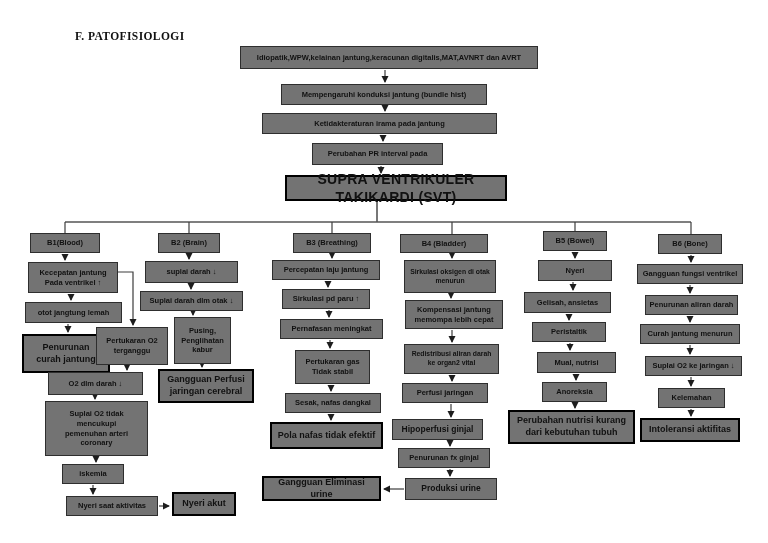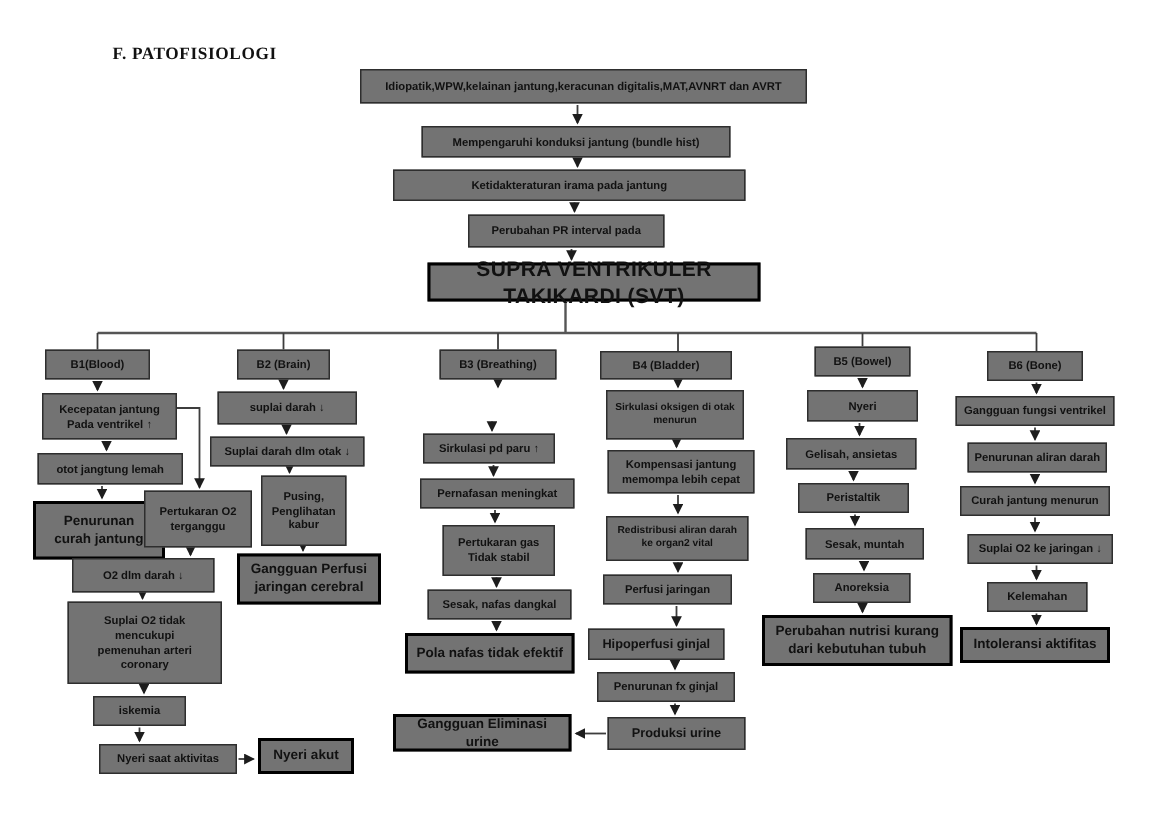--- a/index.html
+++ b/index.html
@@ -123,20 +123,21 @@
   <div class="node bold" style="left:172px;top:492px;width:64px;height:24px">Nyeri akut</div>
 
   <div class="node" style="left:145px;top:261px;width:93px;height:22px">suplai darah ↓</div>
   <div class="node" style="left:140px;top:291px;width:103px;height:20px">Suplai darah dlm otak ↓</div>
   <div class="node" style="left:174px;top:317px;width:57px;height:47px">Pusing,
 Penglihatan
 kabur</div>
   <div class="node bold" style="left:158px;top:369px;width:96px;height:34px">Gangguan Perfusi
 jaringan cerebral</div>
 
+  <div class="node" style="left:272px;top:260px;width:108px;height:20px">Percepatan laju jantung</div>
   <div class="node" style="left:282px;top:289px;width:88px;height:20px">Sirkulasi pd paru ↑</div>
   <div class="node" style="left:280px;top:319px;width:103px;height:20px">Pernafasan meningkat</div>
   <div class="node" style="left:295px;top:350px;width:75px;height:34px">Pertukaran gas
 Tidak stabil</div>
   <div class="node" style="left:285px;top:393px;width:96px;height:20px">Sesak, nafas dangkal</div>
   <div class="node bold" style="left:270px;top:422px;width:113px;height:27px">Pola nafas tidak efektif</div>
   <div class="node bold" style="left:262px;top:476px;width:119px;height:25px">Gangguan Eliminasi urine</div>
 
   <div class="node sm" style="left:404px;top:260px;width:92px;height:33px">Sirkulasi oksigen di otak
 menurun</div>
@@ -145,21 +146,21 @@
   <div class="node sm" style="left:404px;top:344px;width:95px;height:30px">Redistribusi aliran darah
 ke organ2 vital</div>
   <div class="node" style="left:402px;top:383px;width:86px;height:20px">Perfusi jaringan</div>
   <div class="node big" style="left:392px;top:419px;width:91px;height:21px">Hipoperfusi ginjal</div>
   <div class="node" style="left:398px;top:448px;width:92px;height:20px">Penurunan fx ginjal</div>
   <div class="node big" style="left:405px;top:478px;width:92px;height:22px">Produksi urine</div>
 
   <div class="node" style="left:538px;top:260px;width:74px;height:21px">Nyeri</div>
   <div class="node" style="left:524px;top:292px;width:87px;height:21px">Gelisah, ansietas</div>
   <div class="node" style="left:532px;top:322px;width:74px;height:20px">Peristaltik</div>
-  <div class="node" style="left:537px;top:352px;width:79px;height:21px">Sesak, muntah</div>
+  <div class="node" style="left:537px;top:352px;width:79px;height:21px">Mual, nutrisi</div>
   <div class="node" style="left:542px;top:382px;width:65px;height:20px">Anoreksia</div>
   <div class="node bold" style="left:508px;top:410px;width:127px;height:34px">Perubahan nutrisi kurang
 dari kebutuhan tubuh</div>
 
   <div class="node" style="left:637px;top:264px;width:106px;height:20px">Gangguan fungsi ventrikel</div>
   <div class="node" style="left:645px;top:295px;width:93px;height:20px">Penurunan aliran darah</div>
   <div class="node" style="left:640px;top:324px;width:100px;height:20px">Curah jantung  menurun</div>
   <div class="node" style="left:645px;top:356px;width:97px;height:20px">Suplai O2 ke jaringan ↓</div>
   <div class="node" style="left:658px;top:388px;width:67px;height:20px">Kelemahan</div>
   <div class="node bold" style="left:640px;top:418px;width:100px;height:24px">Intoleransi aktifitas</div>

